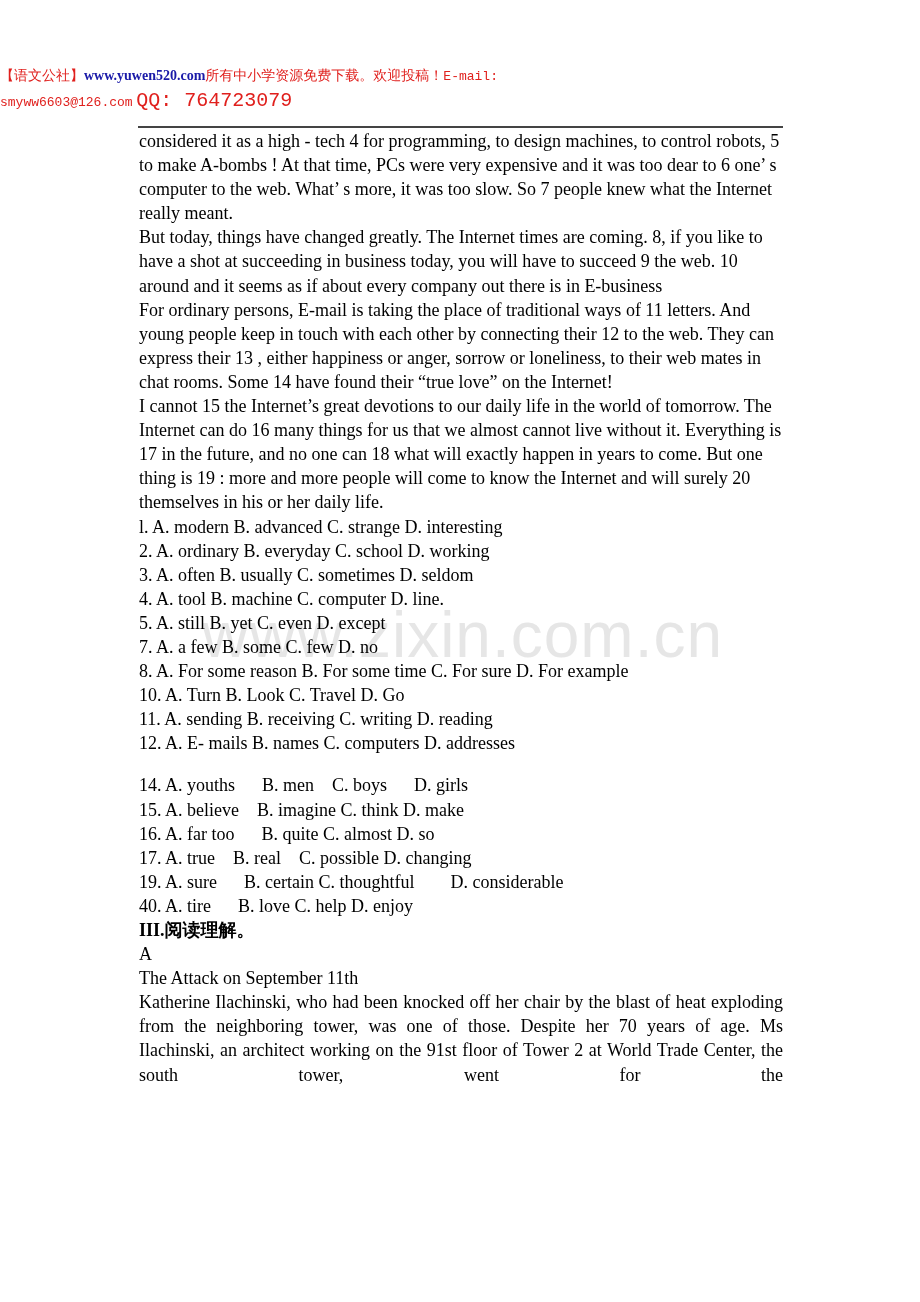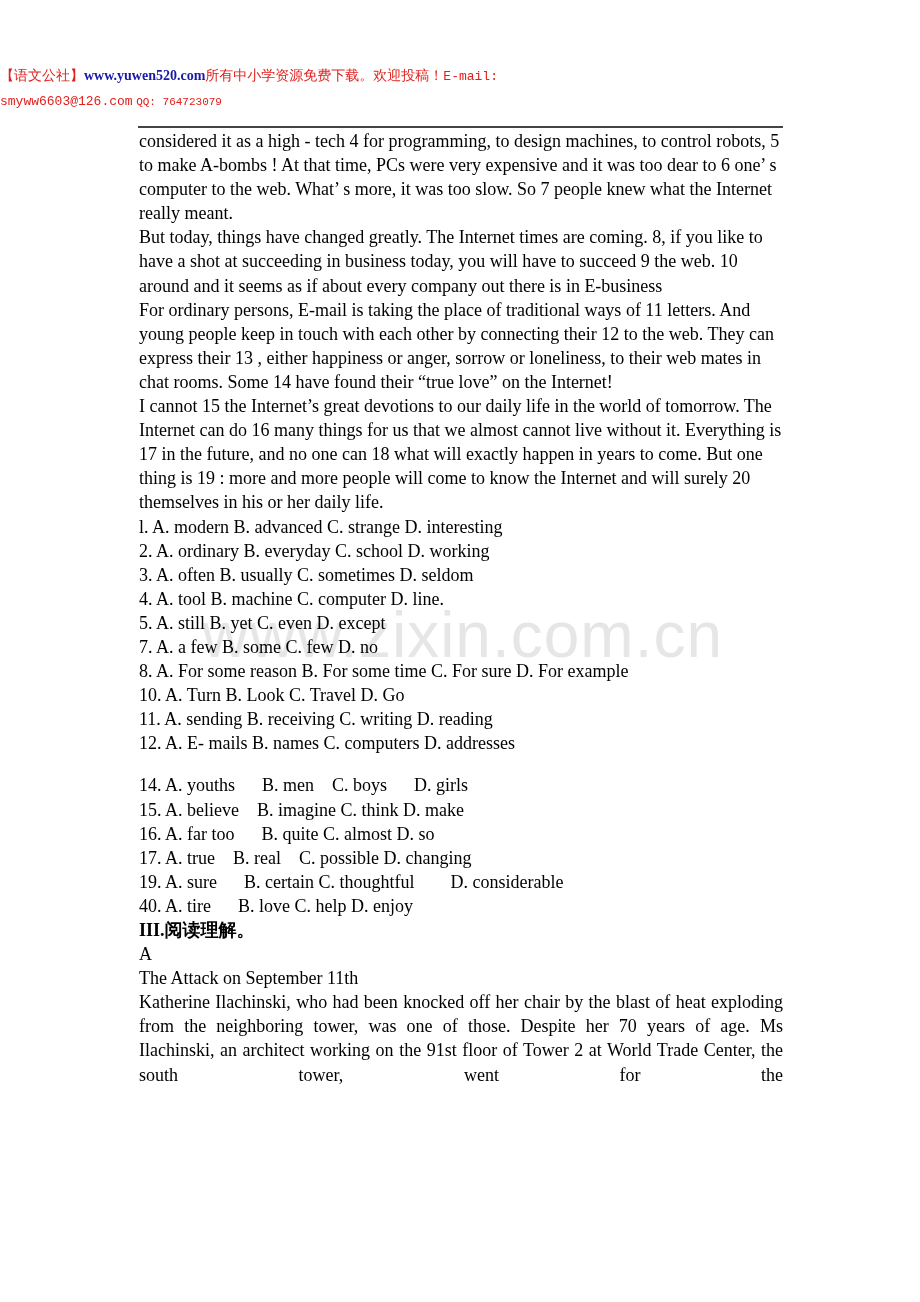--- a/index.html
+++ b/index.html
@@ -29,21 +29,21 @@
       color: #1a1aa8;
       font-weight: bold;
       font-family: "Liberation Serif", serif;
     }
     .header .mono {
       font-family: "Liberation Mono", "DejaVu Sans Mono", monospace;
       font-size: 13px;
     }
     .header .qq {
       font-family: "Liberation Mono", "DejaVu Sans Mono", monospace;
-      font-size: 11px;
+      font-size: 20px;
     }
     .rule {
       position: absolute;
       top: 126px;
       left: 138px;
       width: 645px;
       height: 2px;
       background: #444;
     }
     .content {

